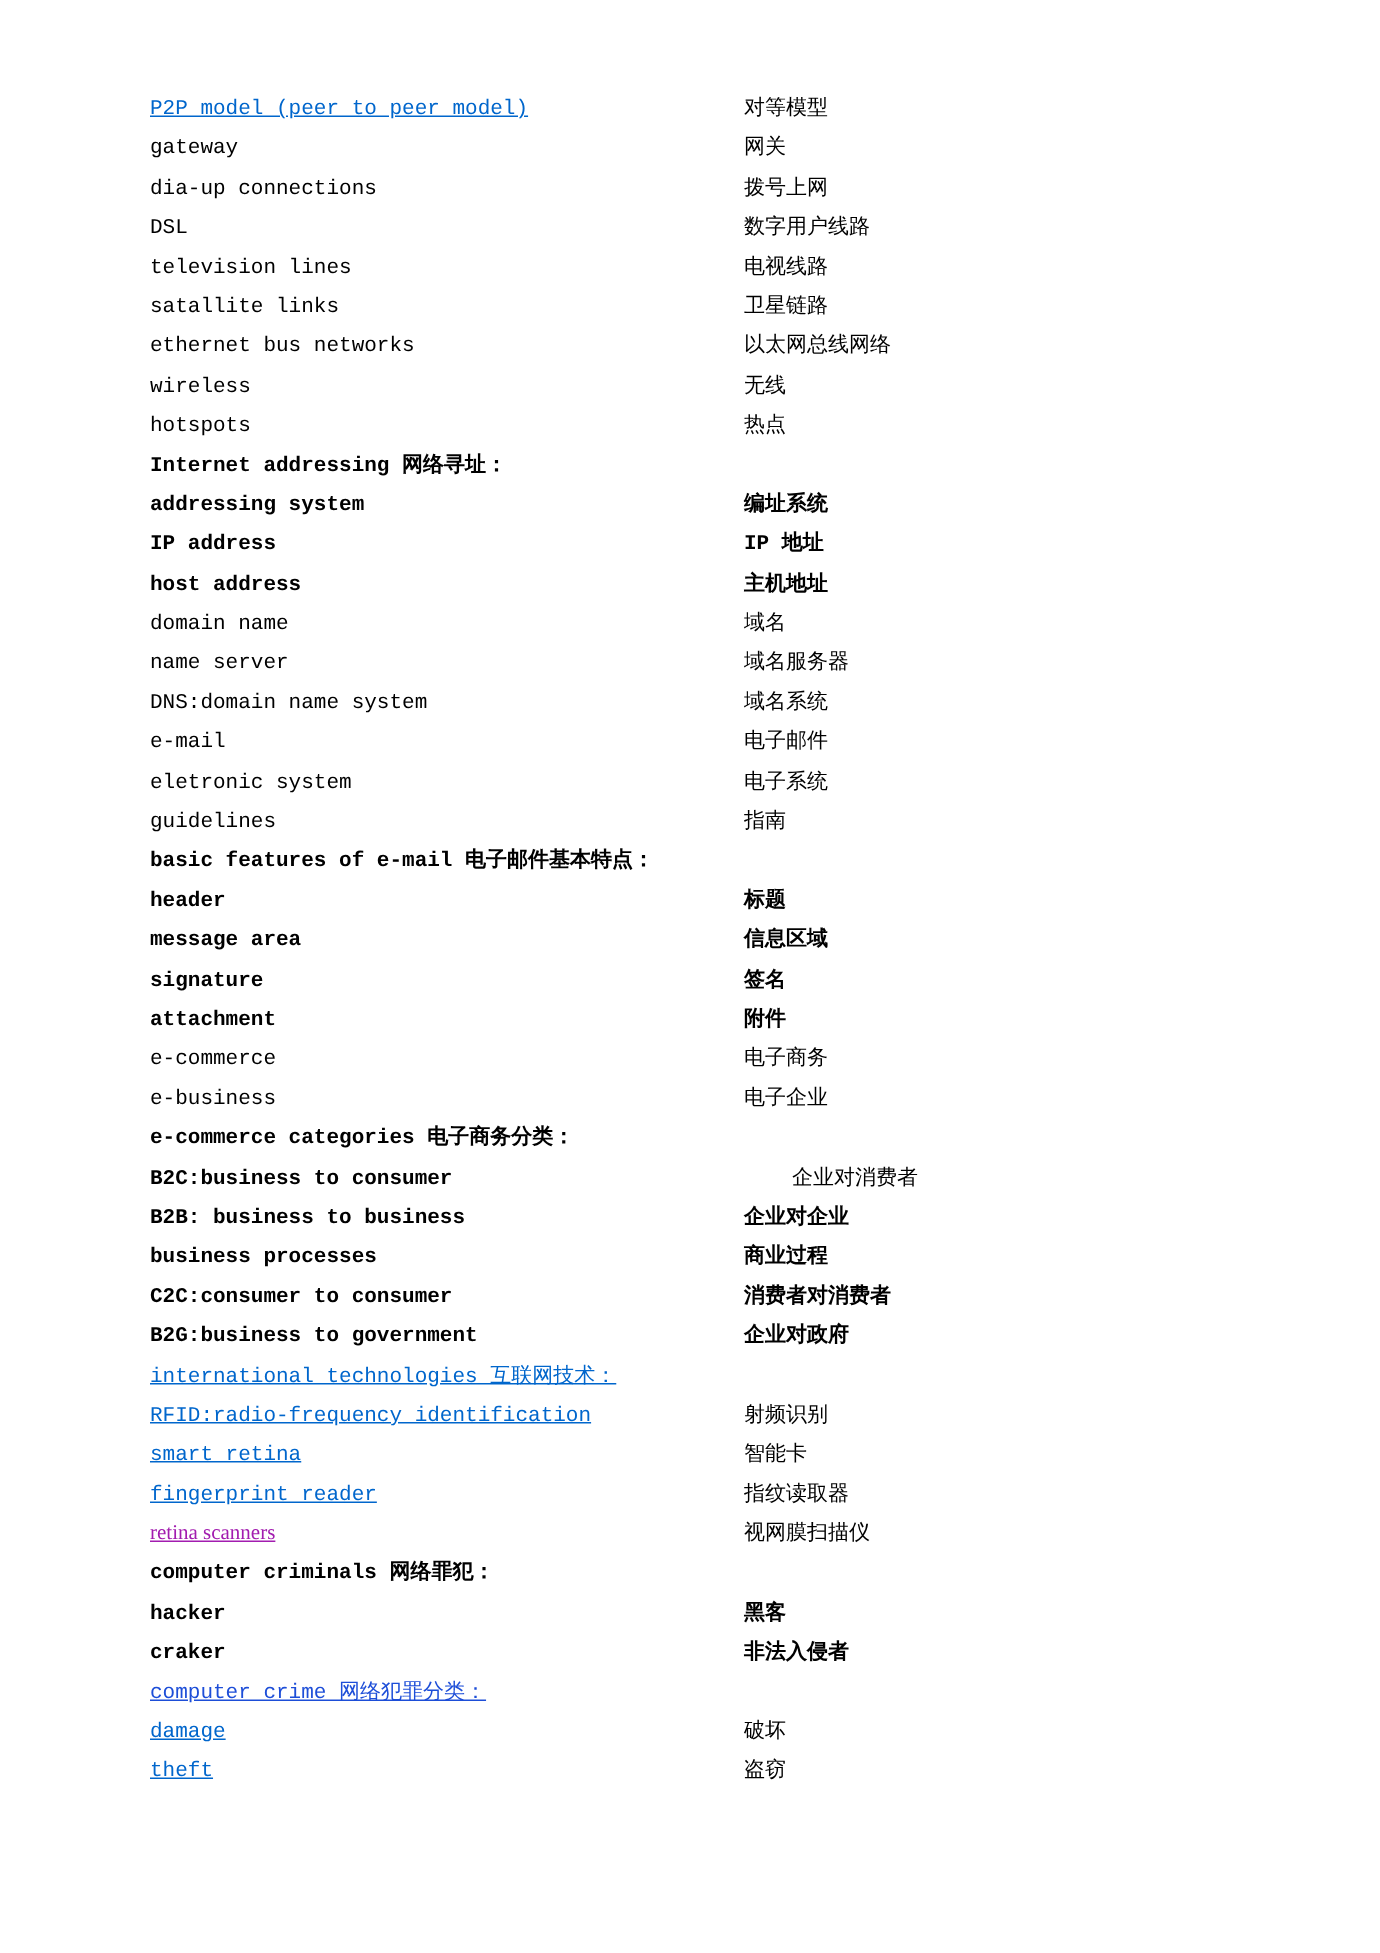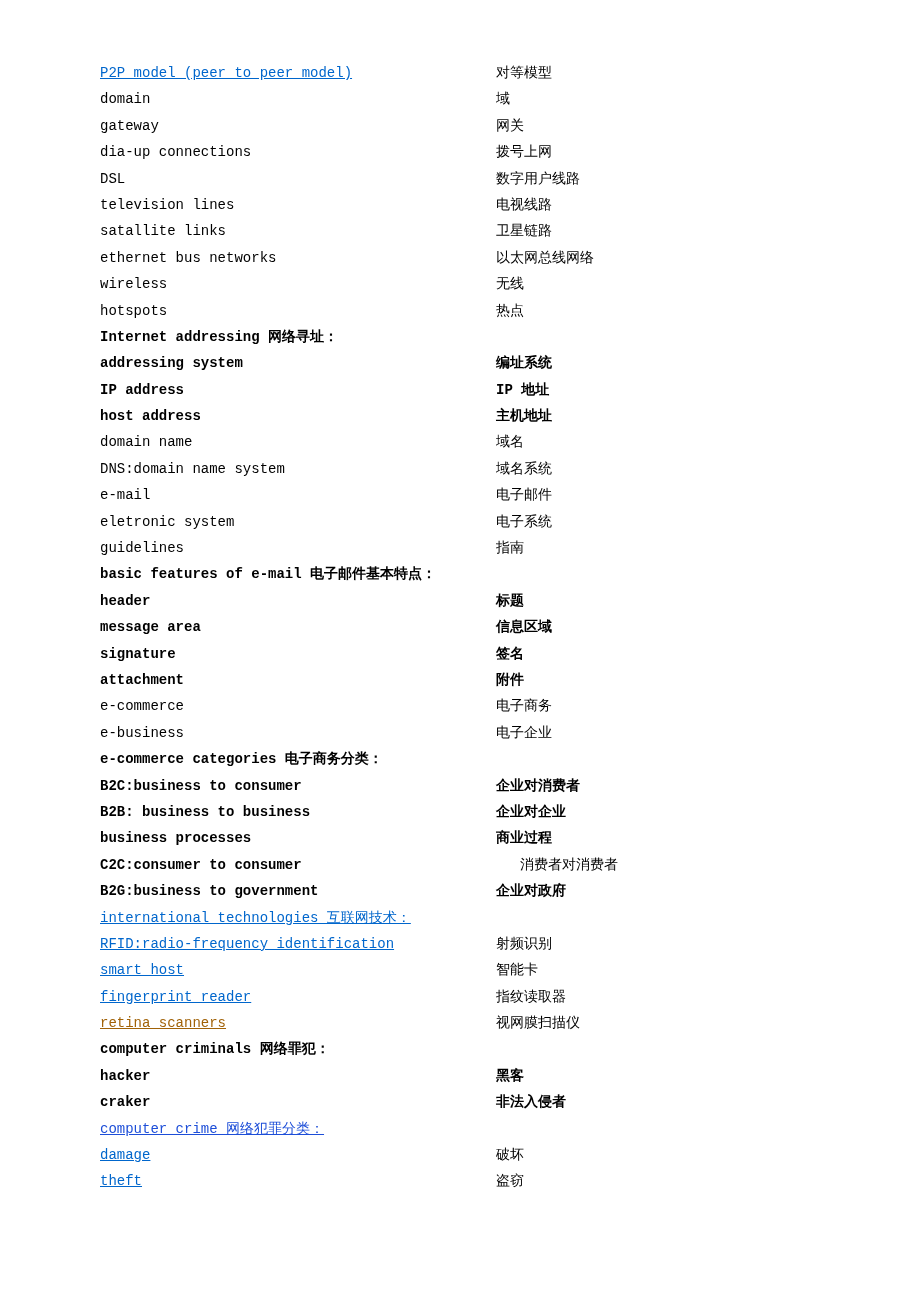--- a/index.html
+++ b/index.html
@@ -40,24 +40,20 @@
 </head>
 <body>
 
 <table class="vocab-table">
   <tbody id="table-body">
   <tr>
         <td><a href="#" style="color: rgb(0, 102, 204); text-decoration: underline;">P2P model (peer to peer model)</a></td>
         <td>对等模型</td>
       </tr>
       <tr>
-        <td>domain</td>
-        <td>域</td>
-      </tr>
-      <tr>
         <td>gateway</td>
         <td>网关</td>
       </tr>
       <tr>
         <td>dia-up connections</td>
         <td>拨号上网</td>
       </tr>
       <tr>
         <td>DSL</td>
         <td>数字用户线路</td>
@@ -96,20 +92,24 @@
       </tr>
       <tr>
         <td><span style="font-weight: bold;">host address</span></td>
         <td><span style="font-weight: bold;">主机地址</span></td>
       </tr>
       <tr>
         <td>domain name</td>
         <td>域名</td>
       </tr>
       <tr>
+        <td>name server</td>
+        <td>域名服务器</td>
+      </tr>
+      <tr>
         <td>DNS:domain name system</td>
         <td>域名系统</td>
       </tr>
       <tr>
         <td>e-mail</td>
         <td>电子邮件</td>
       </tr>
       <tr>
         <td>eletronic system</td>
         <td>电子系统</td>
@@ -145,56 +145,56 @@
       <tr>
         <td>e-business</td>
         <td>电子企业</td>
       </tr>
       <tr>
         <td><span style="font-weight: bold;">e-commerce categories 电子商务分类：</span></td>
         <td></td>
       </tr>
       <tr>
         <td><span style="font-weight: bold;">B2C:business to consumer</span></td>
-        <td><span style="font-weight: bold;">企业对消费者</span></td>
+        <td><span style="font-weight: normal; margin-left: 32px;">企业对消费者</span></td>
       </tr>
       <tr>
         <td><span style="font-weight: bold;">B2B: business to business</span></td>
         <td><span style="font-weight: bold;">企业对企业</span></td>
       </tr>
       <tr>
         <td><span style="font-weight: bold;">business processes</span></td>
         <td><span style="font-weight: bold;">商业过程</span></td>
       </tr>
       <tr>
         <td><span style="font-weight: bold;">C2C:consumer to consumer</span></td>
-        <td><span style="font-weight: normal; margin-left: 24px;">消费者对消费者</span></td>
+        <td><span style="font-weight: bold;">消费者对消费者</span></td>
       </tr>
       <tr>
         <td><span style="font-weight: bold;">B2G:business to government</span></td>
         <td><span style="font-weight: bold;">企业对政府</span></td>
       </tr>
       <tr>
         <td><a href="#" style="color: rgb(0, 102, 204); text-decoration: underline;">international technologies 互联网技术：</a></td>
         <td></td>
       </tr>
       <tr>
         <td><a href="#" style="color: rgb(0, 102, 204); text-decoration: underline;">RFID:radio-frequency identification</a></td>
         <td>射频识别</td>
       </tr>
       <tr>
-        <td><a href="#" style="color: rgb(0, 102, 204); text-decoration: underline;">smart host</a></td>
+        <td><a href="#" style="color: rgb(0, 102, 204); text-decoration: underline;">smart retina</a></td>
         <td>智能卡</td>
       </tr>
       <tr>
         <td><a href="#" style="color: rgb(0, 102, 204); text-decoration: underline;">fingerprint reader</a></td>
         <td>指纹读取器</td>
       </tr>
       <tr>
-        <td><a href="#" style="color: #a16207; text-decoration: underline;">retina scanners</a></td>
+        <td><a href="#" style="color: #a21caf; text-decoration: underline; font-family: Liberation Serif, serif;">retina scanners</a></td>
         <td>视网膜扫描仪</td>
       </tr>
       <tr>
         <td><span style="font-weight: bold;">computer criminals 网络罪犯：</span></td>
         <td></td>
       </tr>
       <tr>
         <td><span style="font-weight: bold;">hacker</span></td>
         <td><span style="font-weight: bold;">黑客</span></td>
       </tr>

